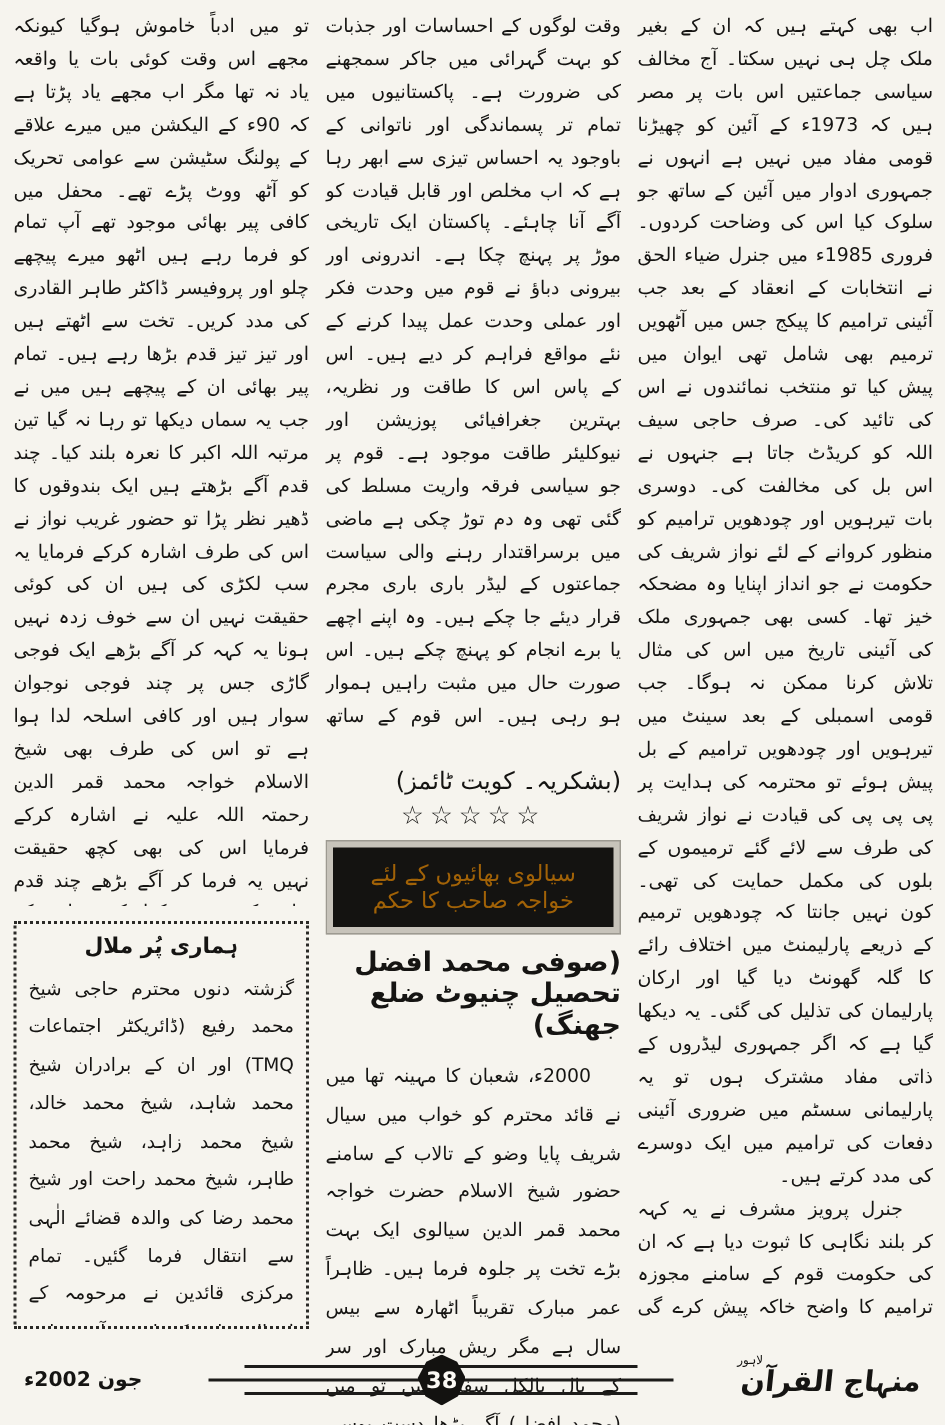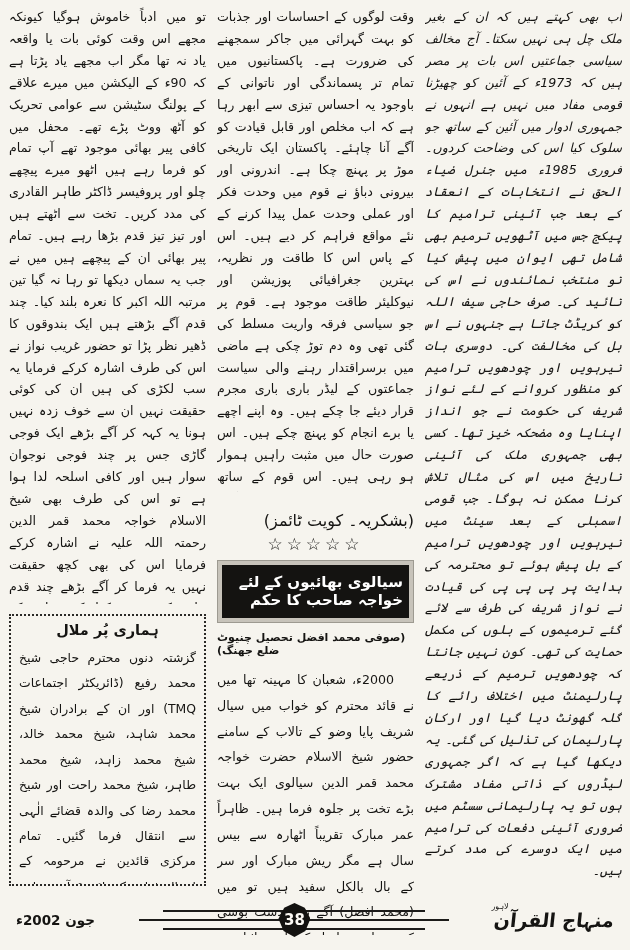--- a/index.html
+++ b/index.html
@@ -13,42 +13,42 @@
     position:absolute;top:6px;right:8px;left:8px;
     display:flex;gap:11px;direction:rtl;
   }
   .col{width:197px;flex:0 0 197px;}
   .textblock{
     text-align:justify;font-size:12.6px;line-height:1.74;
     overflow:hidden;word-spacing:1px;
   }
   .textblock p{margin:0;}
   .textblock p.indent{text-indent:20px;}
-  .col-right .textblock{height:878px;font-style:italic;}
+  .col-right .textblock{height:878px;}
   .col-middle .top{height:486px;}
   .col-middle .bottom{height:268px;line-height:2.05;}
   .col-left .top{height:598px;}
   .credit{
     text-align:right;font-size:16px;margin-top:19px;direction:rtl;
   }
   .stars{
     text-align:center;font-size:17px;letter-spacing:4px;
     margin:4px 0 6px 0;color:#1b1a18;
   }
   .headingbox{
     background:#c7c3ba;padding:5px;margin:2px 0 8px 0;
     box-shadow:inset 0 0 0 1px #9d9a91;
   }
   .headingbox .inner{
-    background:#141311;color:#ffffff;
-    font-size:15px;font-weight:bold;padding:8px 6px 9px 6px;
+    background:#141311;color:#a16207;text-align:center;
+    font-size:15px;font-weight:normal;padding:8px 6px 9px 6px;
     letter-spacing:.5px;
   }
   .byline{
-    text-align:left;font-weight:bold;font-size:11px;
+    text-align:right;font-weight:bold;font-size:18px;
     margin:4px 0 10px 0;
   }
   .obitbox{
     margin-top:10px;border:2px dotted #2a2926;padding:4px 8px 6px 8px;
     height:258px;overflow:hidden;background:#f6f4ee;
   }
   .obitbox .obit-title{
     text-align:center;font-weight:bold;font-size:14.5px;
     padding:2px 0 4px 0;margin-bottom:3px;
   }

